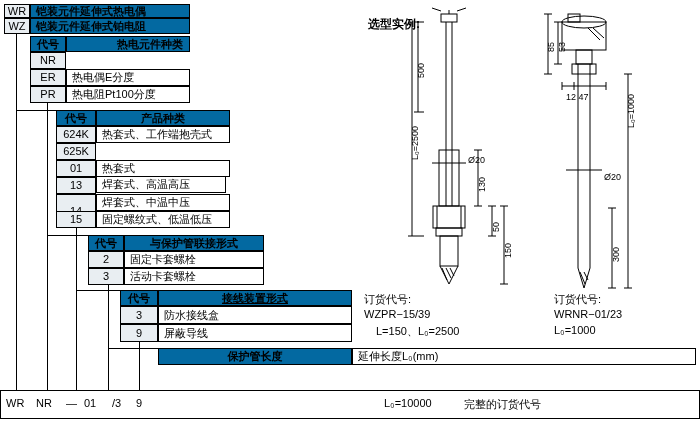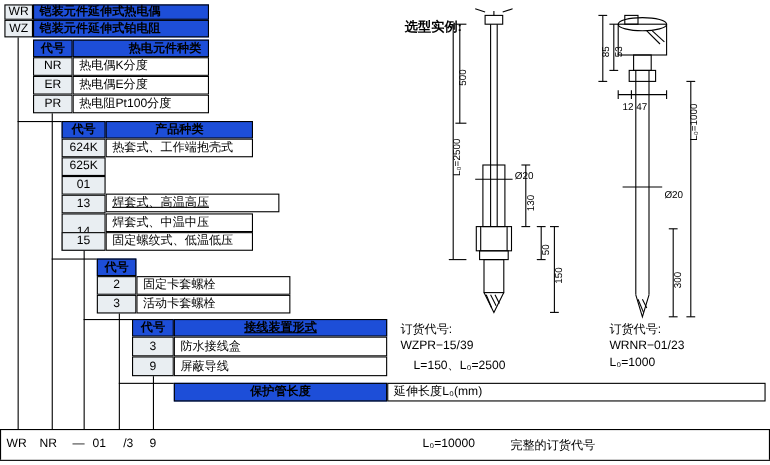--- a/index.html
+++ b/index.html
@@ -1,21 +1,21 @@
 <!DOCTYPE html>
 <html><head>
 <meta charset="utf-8">
 <style>
   html,body{margin:0;padding:0;}
   body{width:700px;height:423px;background:#ffffff;font-family:"Liberation Sans",sans-serif;position:relative;overflow:hidden;}
   .wrap{position:relative;width:700px;height:423px;}
 
   
   .cell{position:absolute;box-sizing:border-box;border:1px solid #000;display:flex;align-items:center;justify-content:center;font-size:11px;line-height:1.1;background:#fff;}
-  .hdr{background:#1d4ed8;color:#000;font-weight:bold;}
+  .hdr{background:#0369a1;color:#000;font-weight:bold;}
   .code{background:#e9eef2;}
   .lbl{justify-content:flex-start;padding-left:5px;}
   .ctr{justify-content:center;}
 
   
   .vline{position:absolute;width:1px;background:#000;}
   .hline{position:absolute;height:1px;background:#000;}
   .txt{position:absolute;font-size:11px;color:#000;white-space:nowrap;}
   .txt.sm{font-size:9px;}
   .txt.b{font-weight:bold;}
@@ -35,40 +35,41 @@
 <div class="wrap">
 
   <div class="cell code ctr" style="left:4px;top:4px;width:26px;height:14px;">WR</div>
   <div class="cell hdr lbl" style="left:30px;top:4px;width:160px;height:14px;">铠装元件延伸式热电偶</div>
   <div class="cell code ctr" style="left:4px;top:18px;width:26px;height:16px;">WZ</div>
   <div class="cell hdr lbl" style="left:30px;top:18px;width:160px;height:16px;">铠装元件延伸式铂电阻</div>
 
   <div class="cell hdr ctr" style="left:30px;top:36px;width:36px;height:16px;">代号</div>
   <div class="cell hdr ctr" style="left:66px;top:36px;width:124px;height:16px;padding-left:44px;">热电元件种类</div>
   <div class="cell code ctr" style="left:30px;top:52px;width:36px;height:17px;">NR</div>
-  <div class="cell lbl" style="left:66px;top:52px;width:124px;height:17px;">热电偶K分度</div>
   <div class="cell code ctr" style="left:30px;top:69px;width:36px;height:17px;">ER</div>
   <div class="cell lbl" style="left:66px;top:69px;width:124px;height:17px;">热电偶E分度</div>
   <div class="cell code ctr" style="left:30px;top:86px;width:36px;height:17px;">PR</div>
   <div class="cell lbl" style="left:66px;top:86px;width:124px;height:17px;text-align:right;">热电阻Pt100分度</div>
 
   <div class="cell hdr ctr" style="left:56px;top:110px;width:40px;height:16px;">代号</div>
   <div class="cell hdr ctr" style="left:96px;top:110px;width:134px;height:16px;">产品种类</div>
   <div class="cell code ctr" style="left:56px;top:126px;width:40px;height:17px;">624K</div>
   <div class="cell lbl" style="left:96px;top:126px;width:134px;height:17px;">热套式、工作端抱壳式</div>
   <div class="cell code ctr" style="left:56px;top:143px;width:40px;height:17px;">625K</div>
   <div class="cell code ctr" style="left:56px;top:160px;width:40px;height:17px;">01</div>
+  <div class="cell lbl" style="left:96px;top:160px;width:134px;height:17px;">热套式</div>
   <div class="cell code ctr" style="left:56px;top:177px;width:40px;height:17px;">13</div>
-  <div class="cell lbl" style="left:96px;top:176px;width:158px;height:17px;text-decoration:underline;">焊套式、高温高压</div>
+  <div class="cell lbl" style="left:96px;top:176px;width:130px;height:17px;">焊套式、高温高压</div>
   <div class="cell code ctr" style="left:56px;top:194px;width:40px;height:34px;">14</div>
   <div class="cell lbl" style="left:96px;top:194px;width:134px;height:17px;">焊套式、中温中压</div>
   <div class="cell code ctr" style="left:56px;top:211px;width:40px;height:17px;">15</div>
   <div class="cell lbl" style="left:96px;top:211px;width:134px;height:17px;">固定螺纹式、低温低压</div>
 
   <div class="cell hdr ctr" style="left:88px;top:235px;width:36px;height:16px;">代号</div>
+  <div class="cell hdr ctr" style="left:124px;top:235px;width:140px;height:16px;">与保护管联接形式</div>
   <div class="cell code ctr" style="left:88px;top:251px;width:36px;height:17px;">2</div>
   <div class="cell lbl" style="left:124px;top:251px;width:140px;height:17px;">固定卡套螺栓</div>
   <div class="cell code ctr" style="left:88px;top:268px;width:36px;height:17px;">3</div>
   <div class="cell lbl" style="left:124px;top:268px;width:140px;height:17px;">活动卡套螺栓</div>
 
   <div class="cell hdr ctr" style="left:120px;top:290px;width:38px;height:16px;">代号</div>
   <div class="cell hdr ctr" style="left:158px;top:290px;width:194px;height:16px;text-decoration:underline;">接线装置形式</div>
   <div class="cell code ctr" style="left:120px;top:306px;width:38px;height:18px;">3</div>
   <div class="cell lbl" style="left:158px;top:306px;width:194px;height:18px;">防水接线盒</div>
   <div class="cell code ctr" style="left:120px;top:324px;width:38px;height:18px;">9</div>

